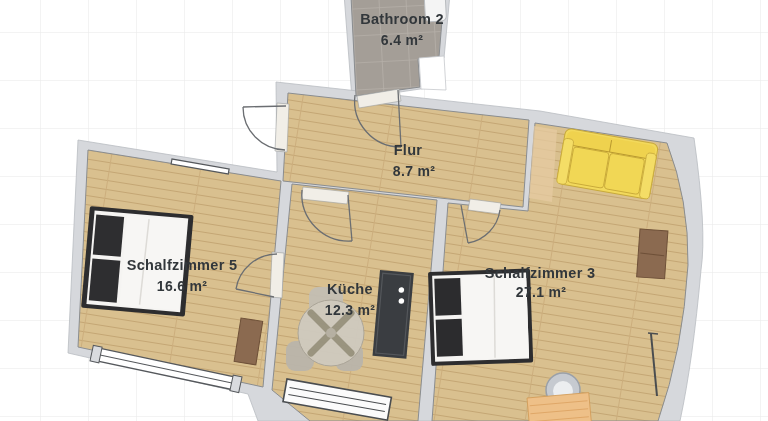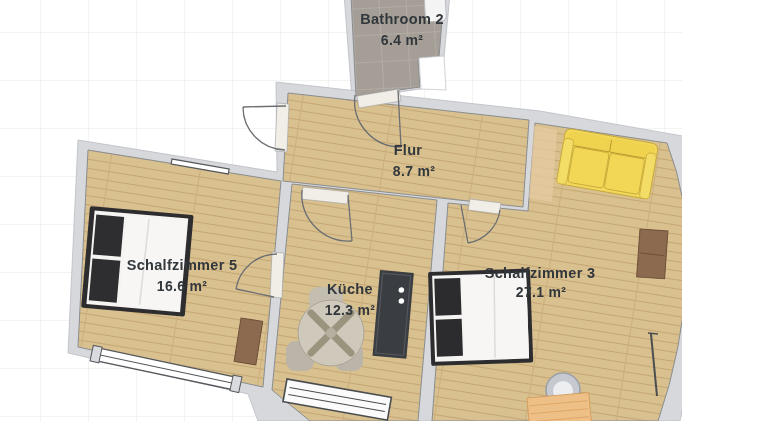--- a/index.html
+++ b/index.html
@@ -1,16 +1,16 @@
 <!DOCTYPE html>
 <html><head>
 <meta charset="utf-8">
 <style>
   html,body{margin:0;padding:0;background:#ffffff;}
-  #stage{position:relative;width:682px;height:421px;overflow:hidden;background:#ffffff;
+  #stage{position:relative;width:768px;height:421px;overflow:hidden;background:#ffffff;
          font-family:"Liberation Sans",sans-serif;}
   svg{display:block;}
   text.room-name, text.room-area{
     font-family:"Liberation Sans","DejaVu Sans",sans-serif;
     font-weight:700;
     fill:#32373b;
     letter-spacing:.3px;
   }
   text.room-name{font-size:14.5px;}
   text.room-area{font-size:14px;}

